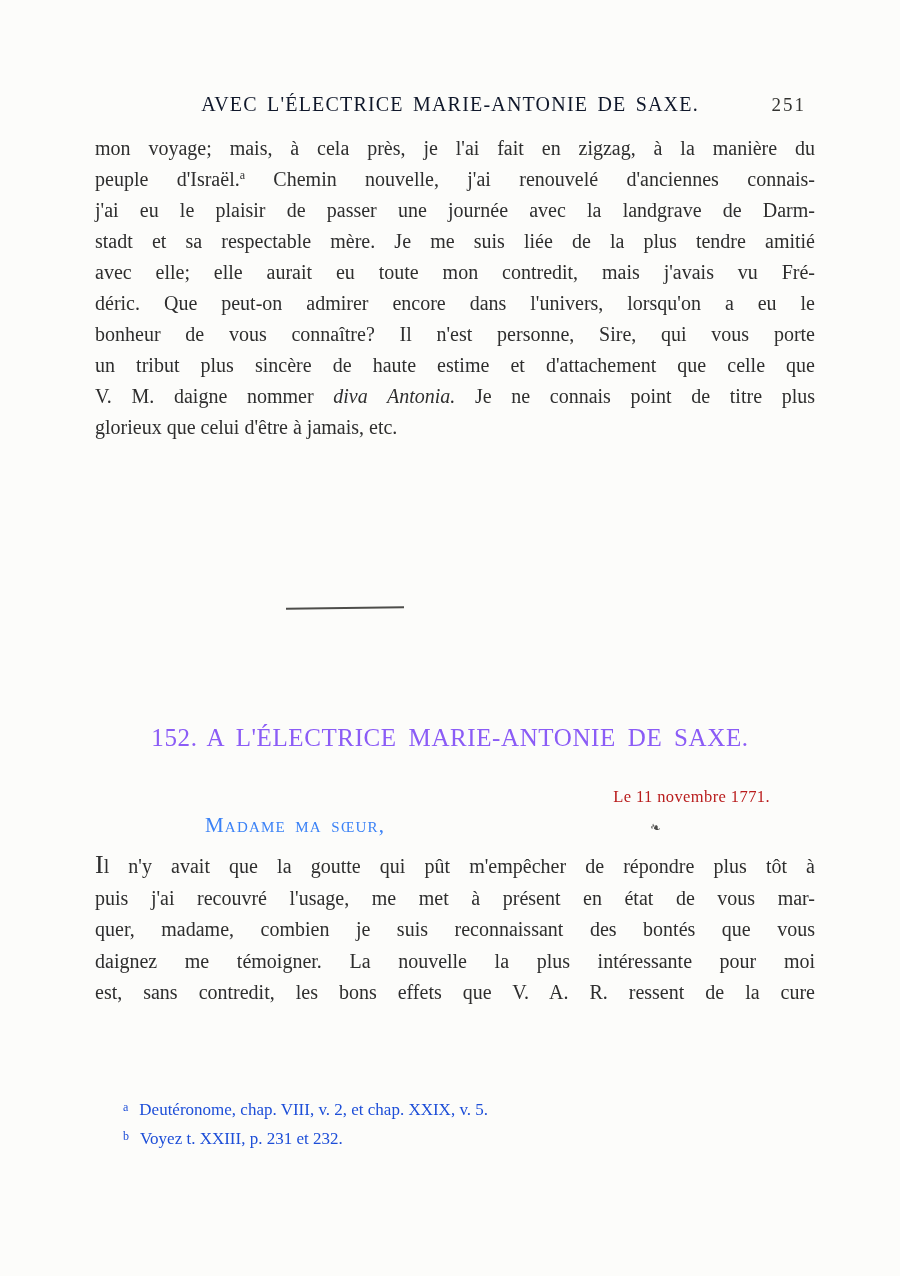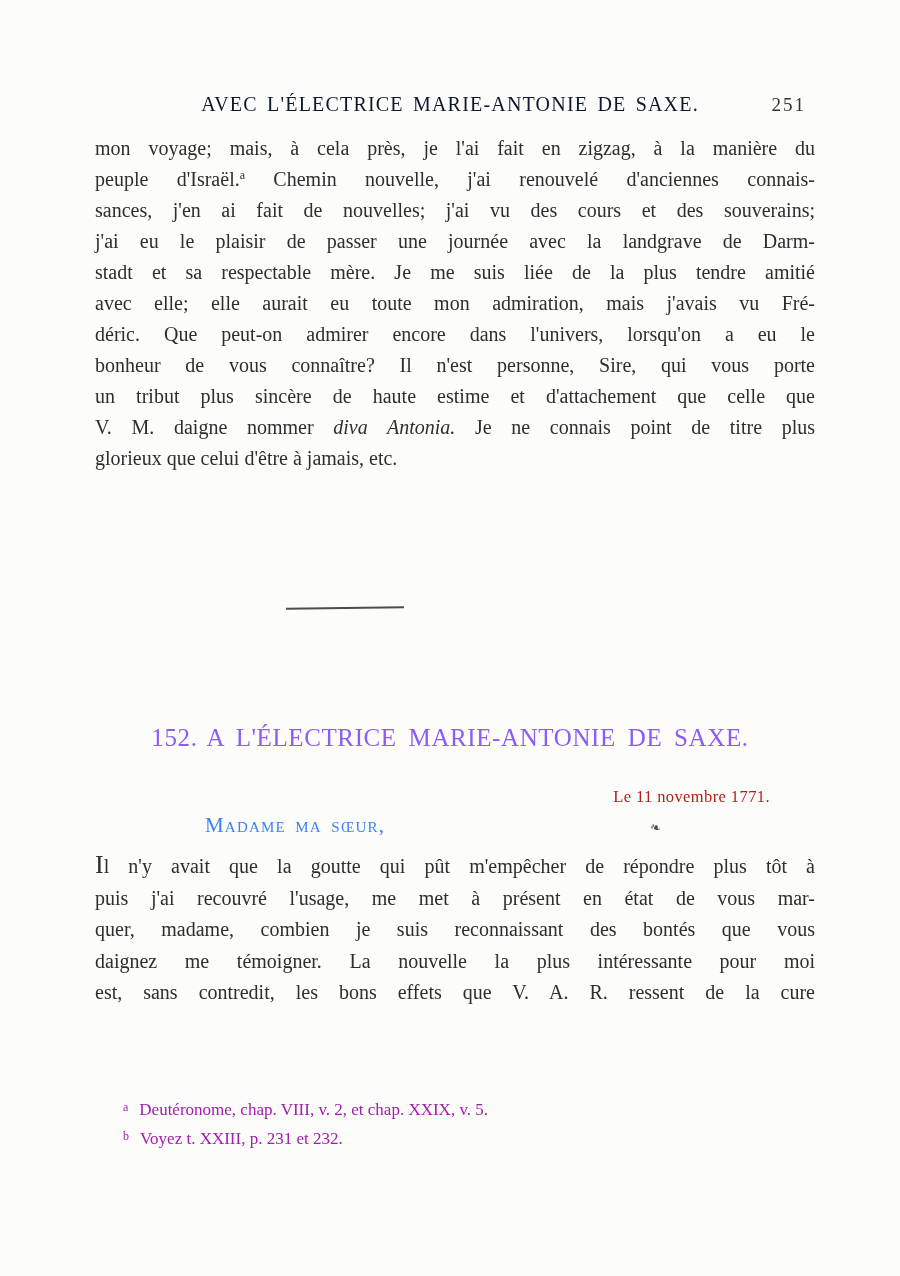--- a/index.html
+++ b/index.html
@@ -125,21 +125,21 @@
   }
 
   
   .footnotes {
     position: absolute;
     top: 1096px;
     left: 123px;
     width: 640px;
     font-size: 17px;
     line-height: 28.5px;
-    color: #a21caf;
+    color: #1d4ed8;
   }
   .footnote .fn-marker {
     font-size: 12px;
     vertical-align: 4px;
     margin-right: 11px;
     line-height: 0;
   }
 </style>
 </head>
 <body>
@@ -147,24 +147,23 @@
 <div class="page">
 
   <header class="running-header">
     <div class="rh-title">AVEC L'ÉLECTRICE MARIE-ANTONIE DE SAXE.</div>
     <div class="rh-page">251</div>
   </header>
 
   <section class="para para1">
     <div class="line">mon voyage; mais, à cela près, je l'ai fait en zigzag, à la manière du</div>
     <div class="line"><span>peuple d'Israël.</span><sup>a</sup><span> Chemin nouvelle, j'ai renouvelé d'anciennes connais-</span></div>
-    <div class="line">sances, j'en ai fait de nouvelles; j'ai vu des cours et des souverains;</div>
     <div class="line">j'ai eu le plaisir de passer une journée avec la landgrave de Darm-</div>
     <div class="line">stadt et sa respectable mère. Je me suis liée de la plus tendre amitié</div>
-    <div class="line">avec elle; elle aurait eu toute mon admiration, mais j'avais vu Fré-</div>
+    <div class="line">avec elle; elle aurait eu toute mon contredit, mais j'avais vu Fré-</div>
     <div class="line">déric. Que peut-on admirer encore dans l'univers, lorsqu'on a eu le</div>
     <div class="line">bonheur de vous connaître? Il n'est personne, Sire, qui vous porte</div>
     <div class="line">un tribut plus sincère de haute estime et d'attachement que celle que</div>
     <div class="line"><span>V. M. daigne nommer </span><i class="it">diva Antonia.</i><span> Je ne connais point de titre plus</span></div>
     <div class="line last">glorieux que celui d'être à jamais, etc.</div>
   </section>
 
   <div class="divider"></div>
 
   <h2 class="letter-heading">

